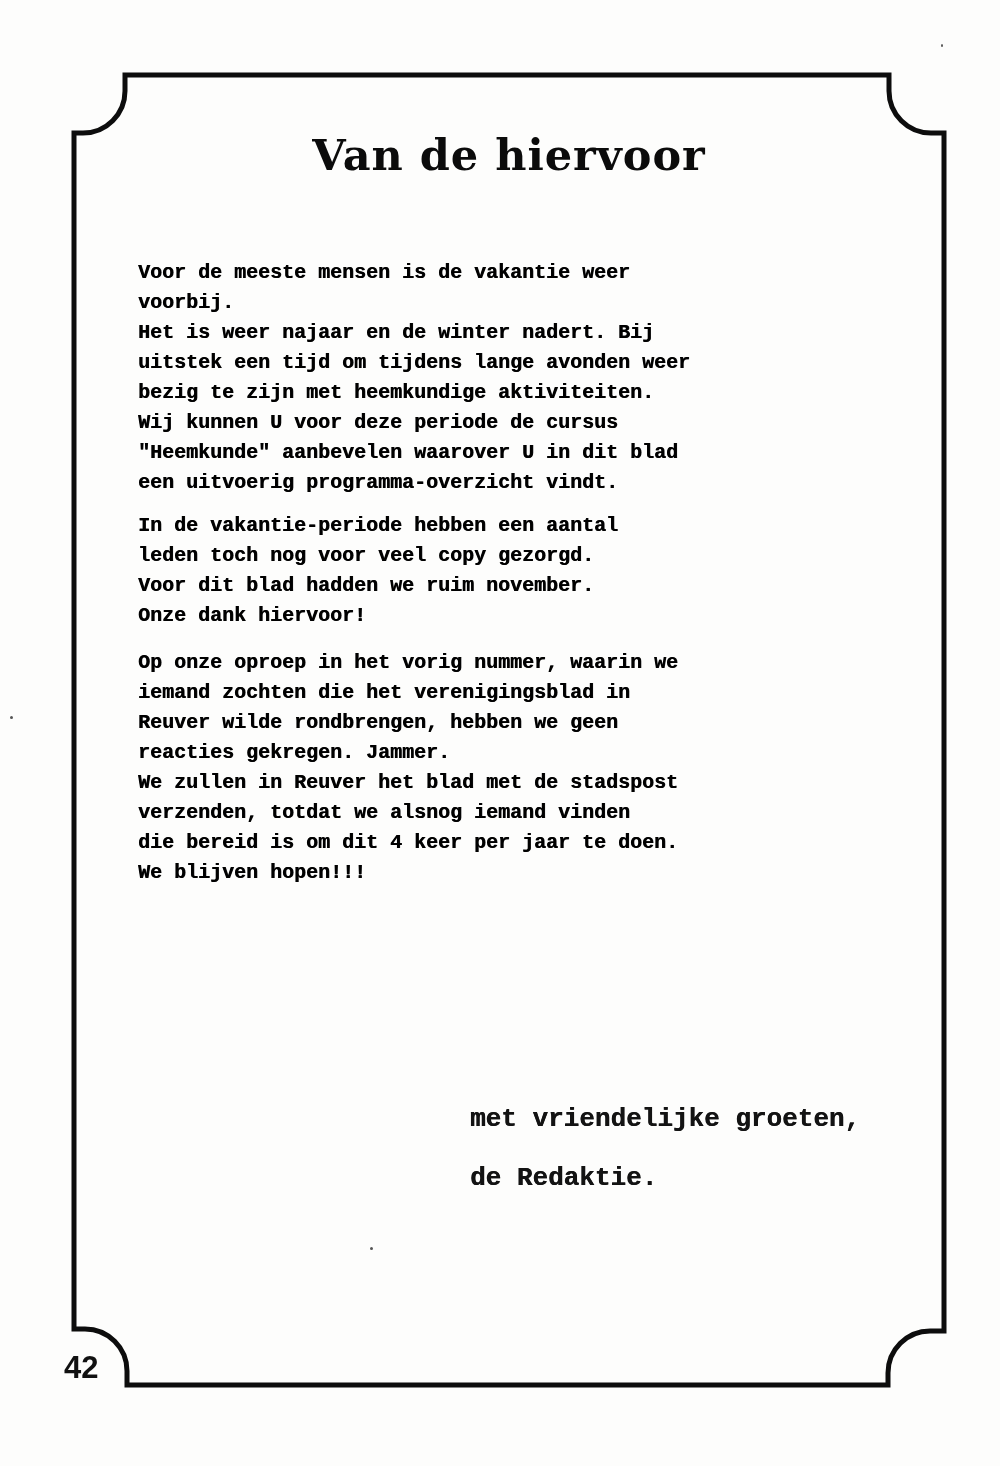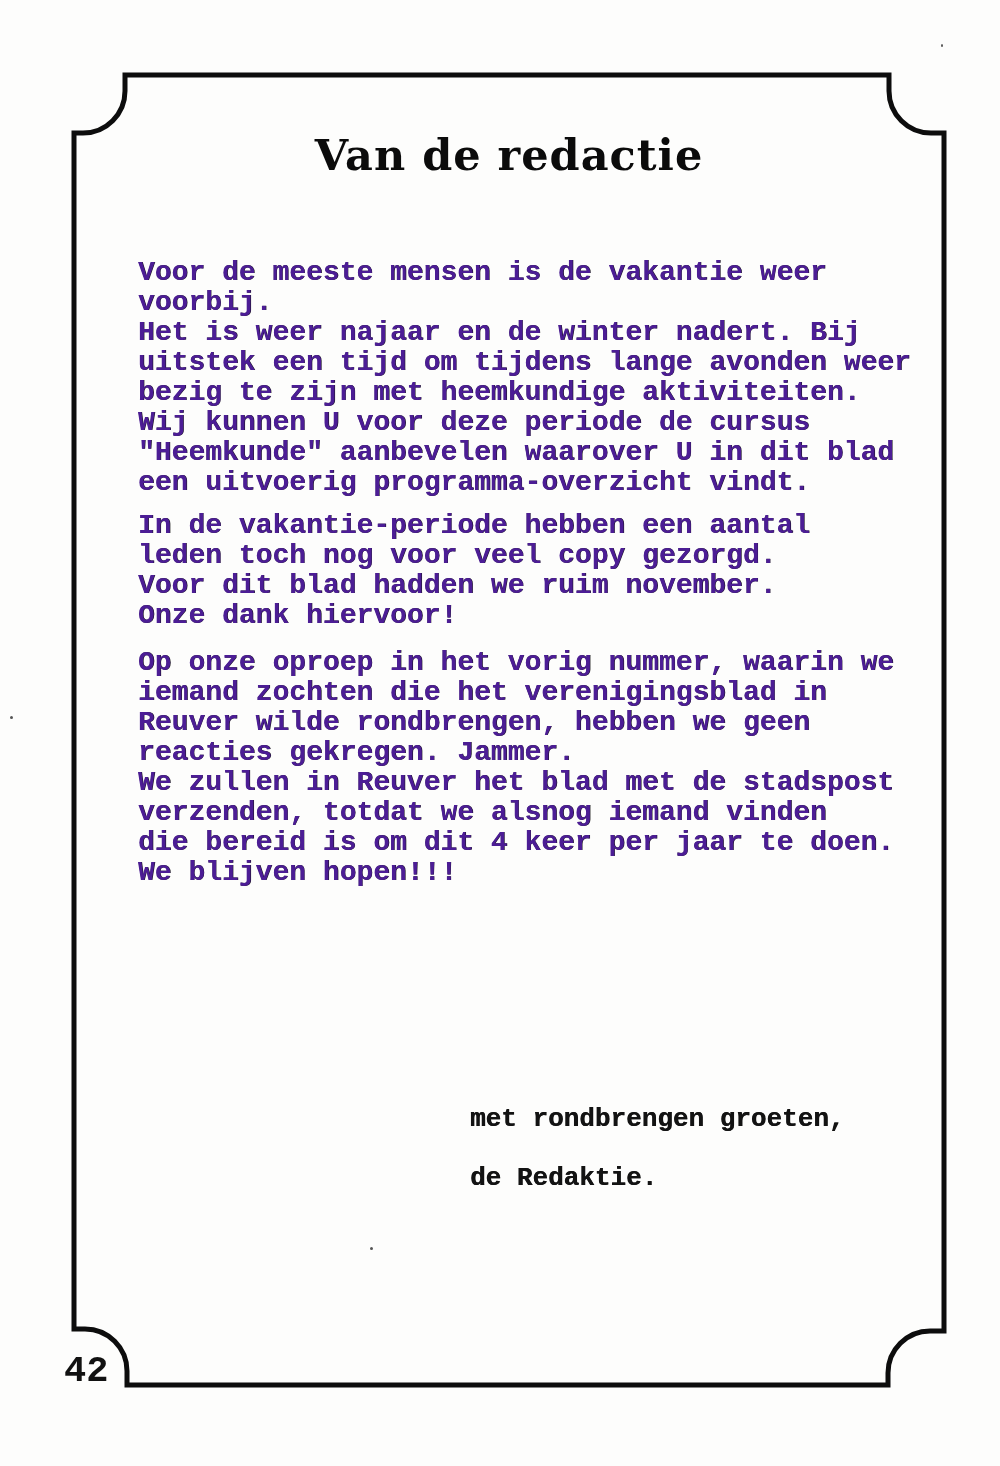--- a/index.html
+++ b/index.html
@@ -31,23 +31,23 @@
     font-size: 43px;
     letter-spacing: 1px;
     color: #0b0b0b;
   }
   .para {
     position: absolute;
     left: 138px;
     white-space: pre;
     font-family: "Liberation Mono", monospace;
     font-weight: 700;
-    font-size: 28px;
+    font-size: 20px;
     line-height: 30px;
-    color: #4c1d95;
+    color: #000000;
     text-shadow: 0.4px 0.4px 0 #131313;
     letter-spacing: 0px;
   }
   .p1 { top: 258px; }
   .p2 { top: 511px; }
   .p3 { top: 648px; }
   .p4 { top: 899px; }
   .closing {
     position: absolute;
     left: 470px;
@@ -58,44 +58,44 @@
     line-height: 30px;
     color: #131313;
     text-shadow: 0.4px 0.4px 0 #131313;
   }
   .c1 { top: 1104px; }
   .c2 { top: 1163px; }
   .pagenum {
     position: absolute;
     left: 64px;
     top: 1350px;
-    font-family: Liberation Mono, monospace;
+    font-family: Liberation Sans, sans-serif;
     font-weight: bold;
-    font-size: 37px;
+    font-size: 31px;
     color: #111111;
   }
   .speck {
     position: absolute;
     background: #555;
     border-radius: 50%;
   }
   .sp1 { left: 10px;  top: 716px;  width: 3px; height: 3px; }
   .sp2 { left: 370px; top: 1247px; width: 3px; height: 3px; }
   .sp3 { left: 941px; top: 44px;   width: 2px; height: 3px; }
 </style>
 </head>
 <body>
 
 <div class="sheet">
 
   <svg class="frame" width="1000" height="1466" viewBox="0 0 1000 1466" aria-hidden="true">
     <path d="M 74 1329 V 133 H 83 A 42 42 0 0 0 125 91 V 75 H 889 V 91 A 42 42 0 0 0 931 133 H 944 V 1331 H 930 A 42 42 0 0 0 888 1373 V 1385 H 127 V 1371 A 42 42 0 0 0 85 1329 Z" fill="none" stroke="#0d0d0d" stroke-width="5" stroke-linejoin="miter"></path>
   </svg>
 
-  <h1 class="title">Van de redactie</h1>
+  <h1 class="title">Van de hiervoor</h1>
 
   <div class="para p1">Voor de meeste mensen is de vakantie weer
 voorbij.
 Het is weer najaar en de winter nadert. Bij
 uitstek een tijd om tijdens lange avonden weer
 bezig te zijn met heemkundige aktiviteiten.
 Wij kunnen U voor deze periode de cursus
 "Heemkunde" aanbevelen waarover U in dit blad
 een uitvoerig programma-overzicht vindt.</div>
   <div class="para p2">In de vakantie-periode hebben een aantal
@@ -104,21 +104,21 @@
 Onze dank hiervoor!</div>
   <div class="para p3">Op onze oproep in het vorig nummer, waarin we
 iemand zochten die het verenigingsblad in
 Reuver wilde rondbrengen, hebben we geen
 reacties gekregen. Jammer.
 We zullen in Reuver het blad met de stadspost
 verzenden, totdat we alsnog iemand vinden
 die bereid is om dit 4 keer per jaar te doen.
 We blijven hopen!!!</div>
 
-  <div class="closing c1">met rondbrengen groeten,</div>
+  <div class="closing c1">met vriendelijke groeten,</div>
   <div class="closing c2">de Redaktie.</div>
 
   <div class="pagenum">42</div>
 
   <div class="speck sp1"></div>
   <div class="speck sp2"></div>
   <div class="speck sp3"></div>
 
 </div>
 

